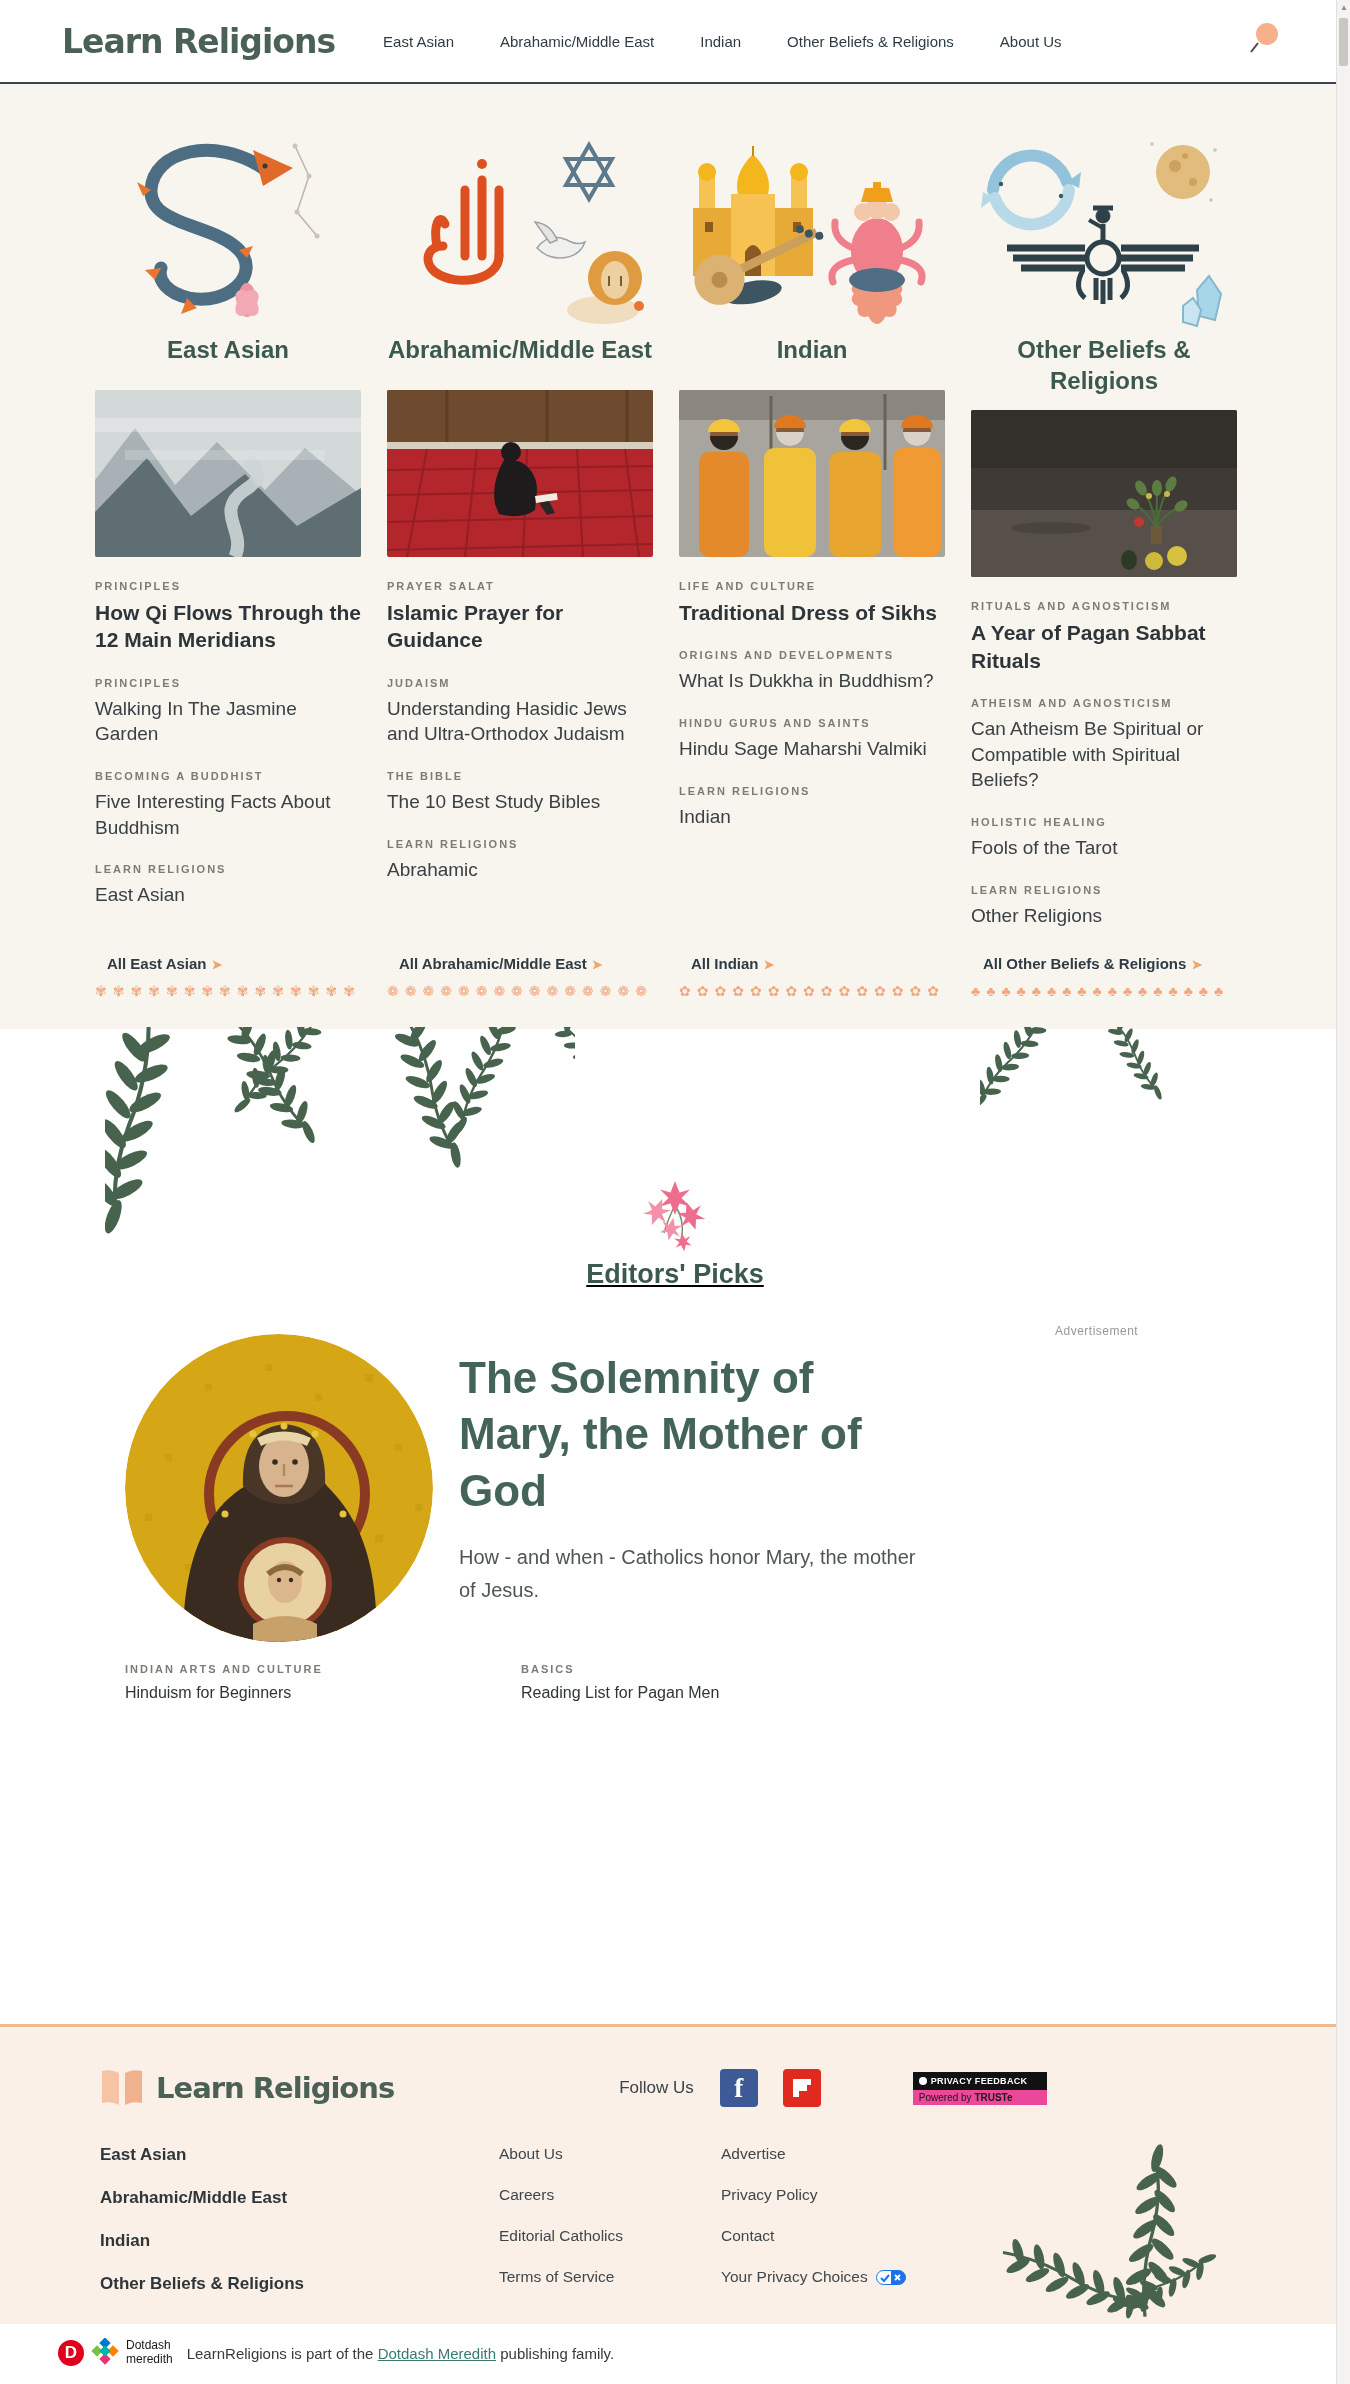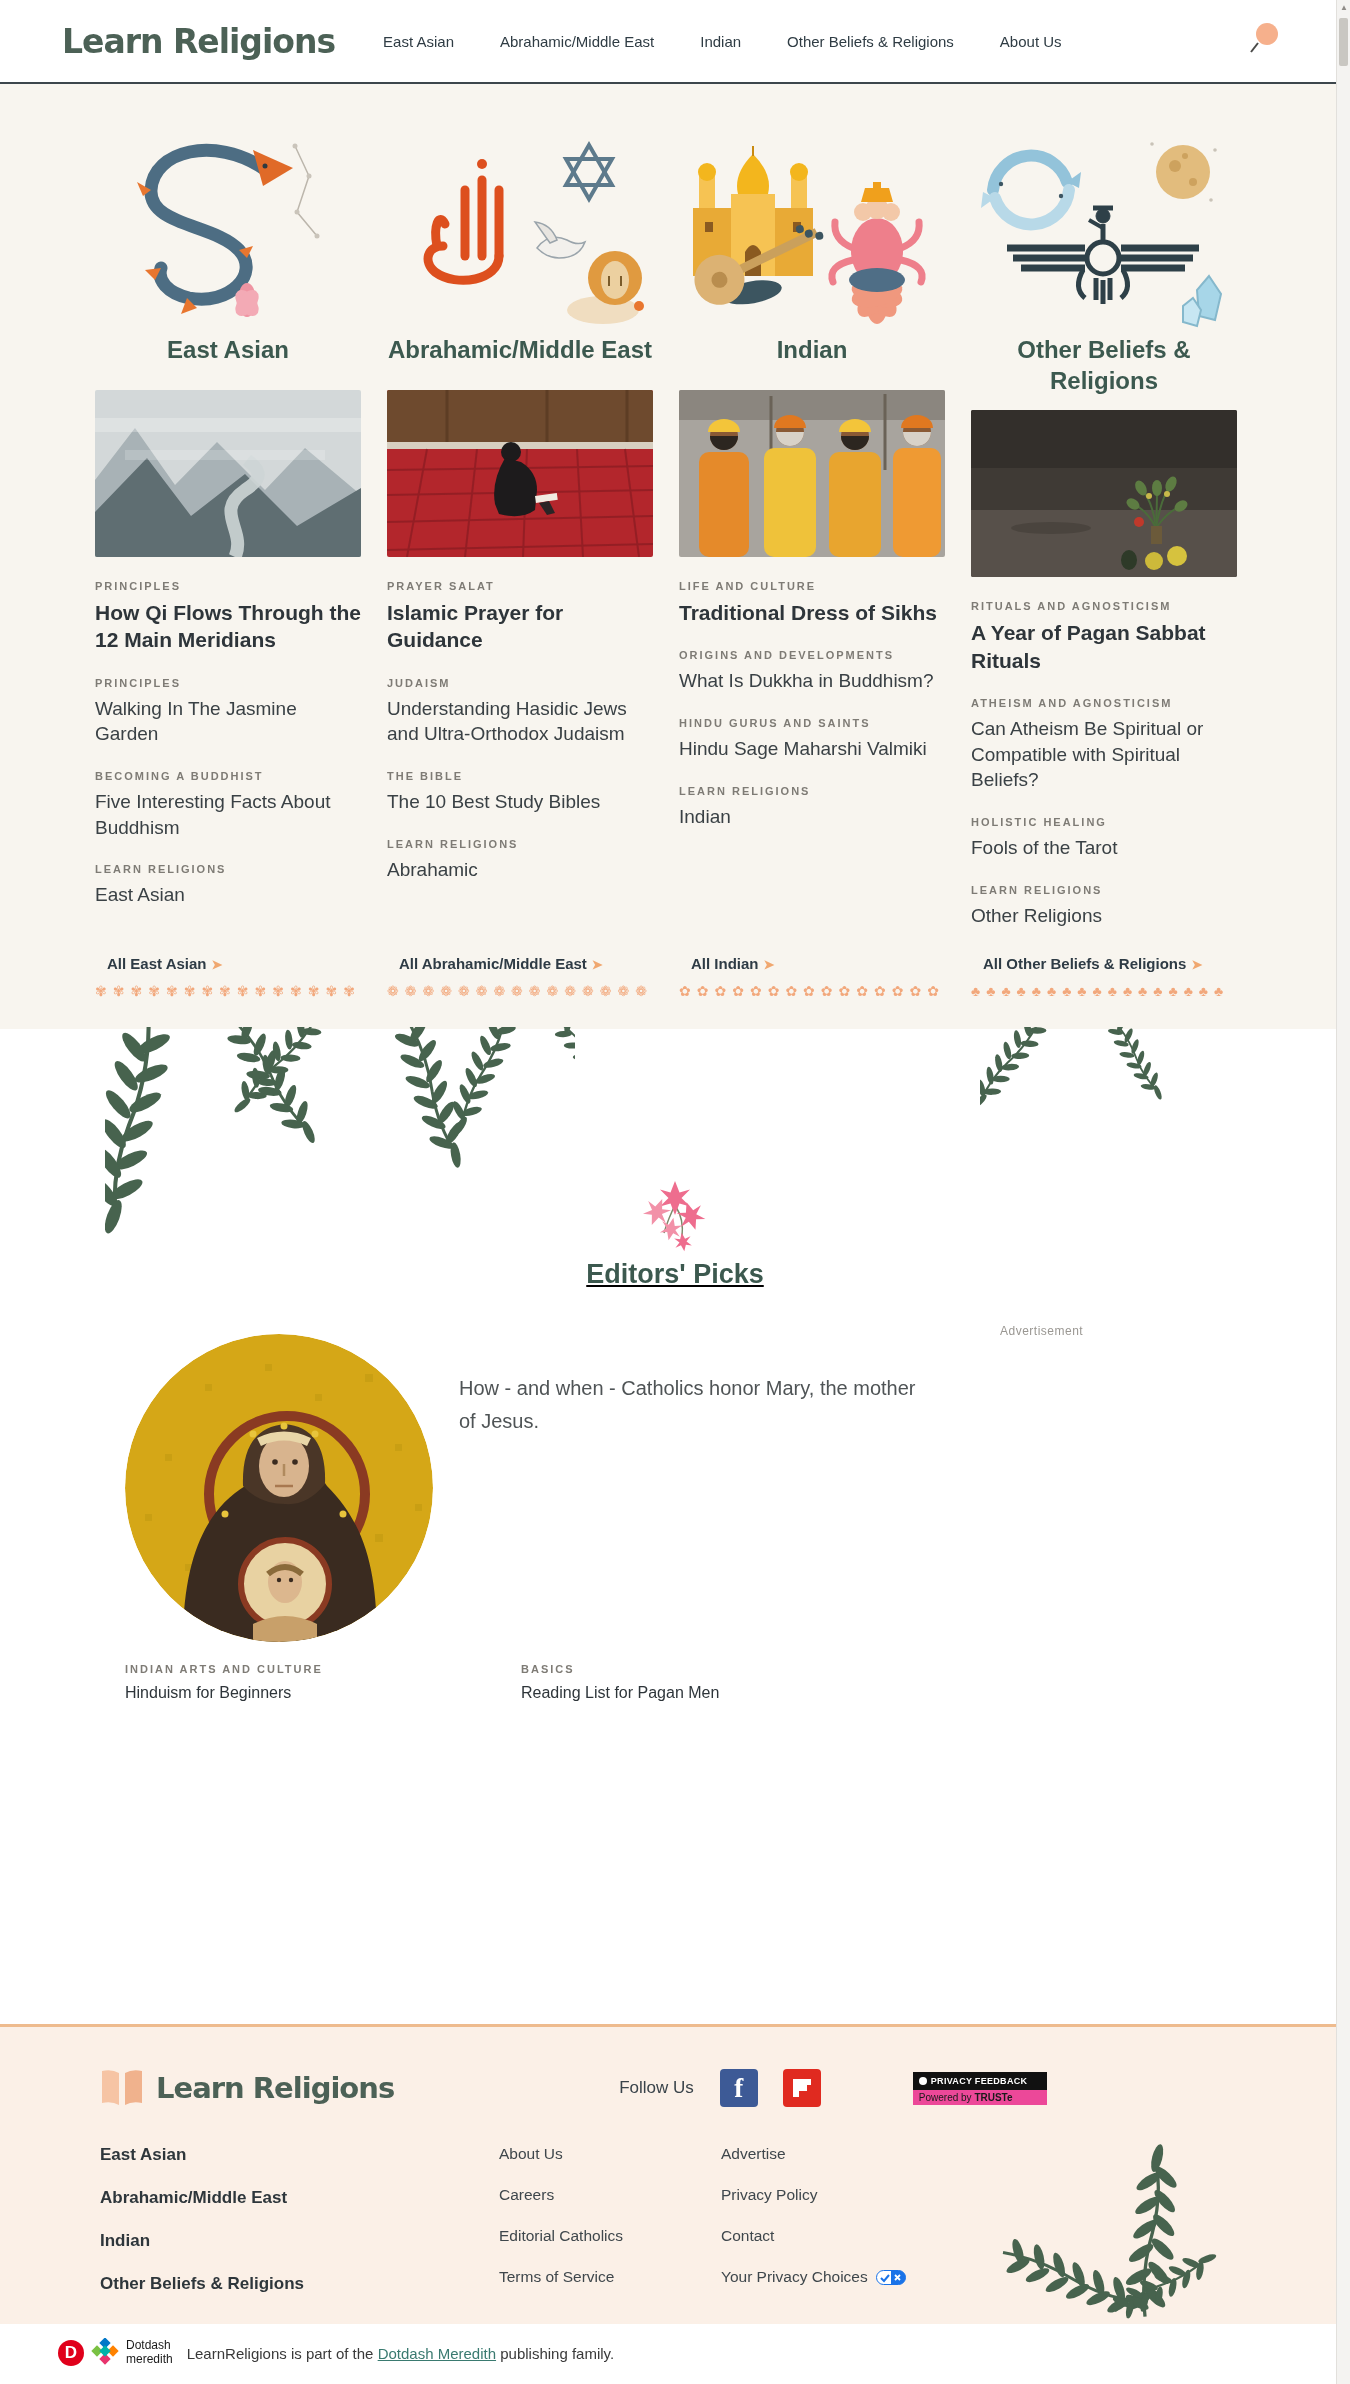--- a/index.html
+++ b/index.html
@@ -34,21 +34,21 @@
   .all-link { font-size:15px; font-weight:700; color:#2e3b45; cursor:pointer;margin-left:12px; }
   .all-link .arrow { color:#f0a76f; font-size:13px; margin-left:5px; }
   .beads { margin-top:11px; color:#f2a87c; font-size:14px; letter-spacing:6px; white-space:nowrap; overflow:hidden; }
 
   
   .mid { position:relative; background:#fff; height:995px; }
   .leaves-left { position:absolute; top:-2px; left:105px; }
   .leaves-right { position:absolute; top:-2px; left:980px; }
   .picks-head { padding-top:150px; text-align:center;text-decoration:underline; }
   .picks-title { margin-top:2px; font-size:27px; font-weight:700; color:#3c594f; }
-  .ad-label { position:absolute; top:295px; left:1000px; font-size:12px; color:#9a9792; letter-spacing:0.5px; }
+  .ad-label { position:absolute; top:295px; left:1055px; font-size:12px; color:#9a9792; letter-spacing:0.5px; }
   .feature { display:flex; margin:44px 0 0 125px; gap:26px; }
   .feature-circle { width:308px; height:308px; border-radius:50%; overflow:hidden; flex-shrink:0; cursor:pointer; }
   .feature-text { padding-top:16px; }
   .feature-title { width:420px; font-size:44px; font-weight:700; color:#44635b; line-height:1.28; cursor:pointer; }
   .feature-dek { width:470px; margin-top:22px; font-size:20px; color:#4f5456; line-height:1.65; }
   .teasers { display:flex; padding-left:125px; margin-top:21px; }
   .teaser { width:396px; }
   .teaser .a-title { font-size:16px; font-weight:400; color:#2e353a; }
 
   
@@ -531,20 +531,21 @@
             <circle cx="160" cy="250" r="44" fill="#e8d2a2" stroke="#8a3a22" stroke-width="6"></circle>
             <ellipse cx="160" cy="248" rx="17" ry="21" fill="#dcb78e"></ellipse>
             <path d="M143 240 Q160 226 177 240" stroke="#8a6a3a" stroke-width="6" fill="none"></path>
             <circle cx="154" cy="246" r="2.2" fill="#3a2b20"></circle>
               <circle cx="166" cy="246" r="2.2" fill="#3a2b20"></circle>
             <path d="M128 290 Q160 274 192 290 L192 308 L128 308 Z" fill="#c8a06a"></path>
           </g>
         </svg>
       </div>
       <div class="feature-text">
+        <div class="feature-title">The Solemnity of Mary, the Mother of God</div>
         <div class="feature-dek">How - and when - Catholics honor Mary, the mother of Jesus.</div>
       </div>
     </div>
 
     <div class="teasers">
       <div class="teaser">
         <div class="eyebrow">INDIAN ARTS AND CULTURE</div>
         <div class="a-title">Hinduism for Beginners</div>
       </div>
       <div class="teaser">

